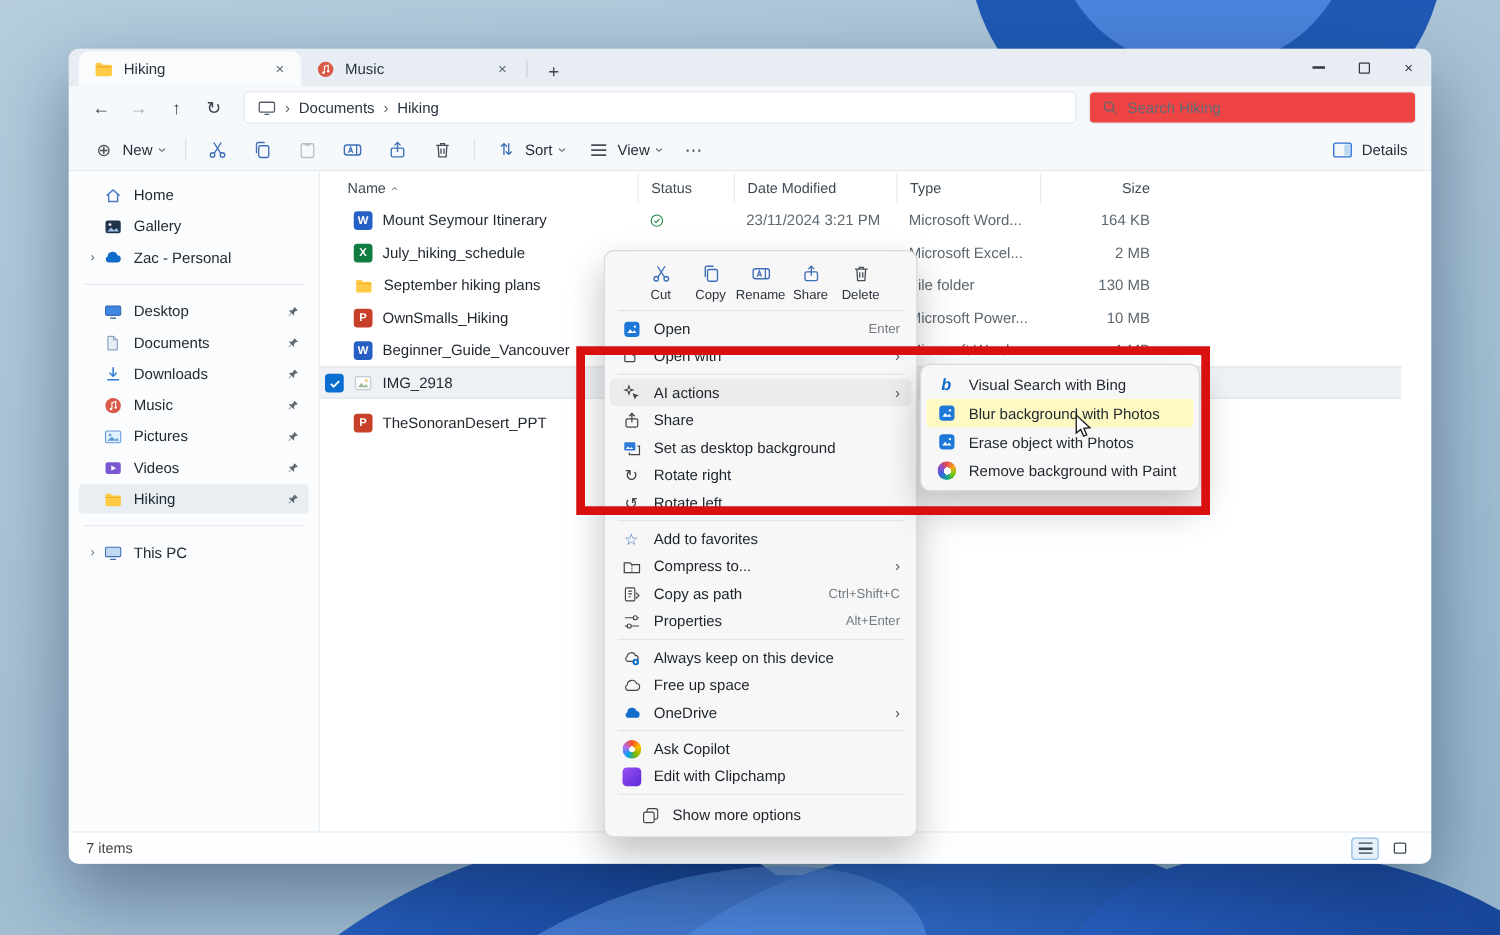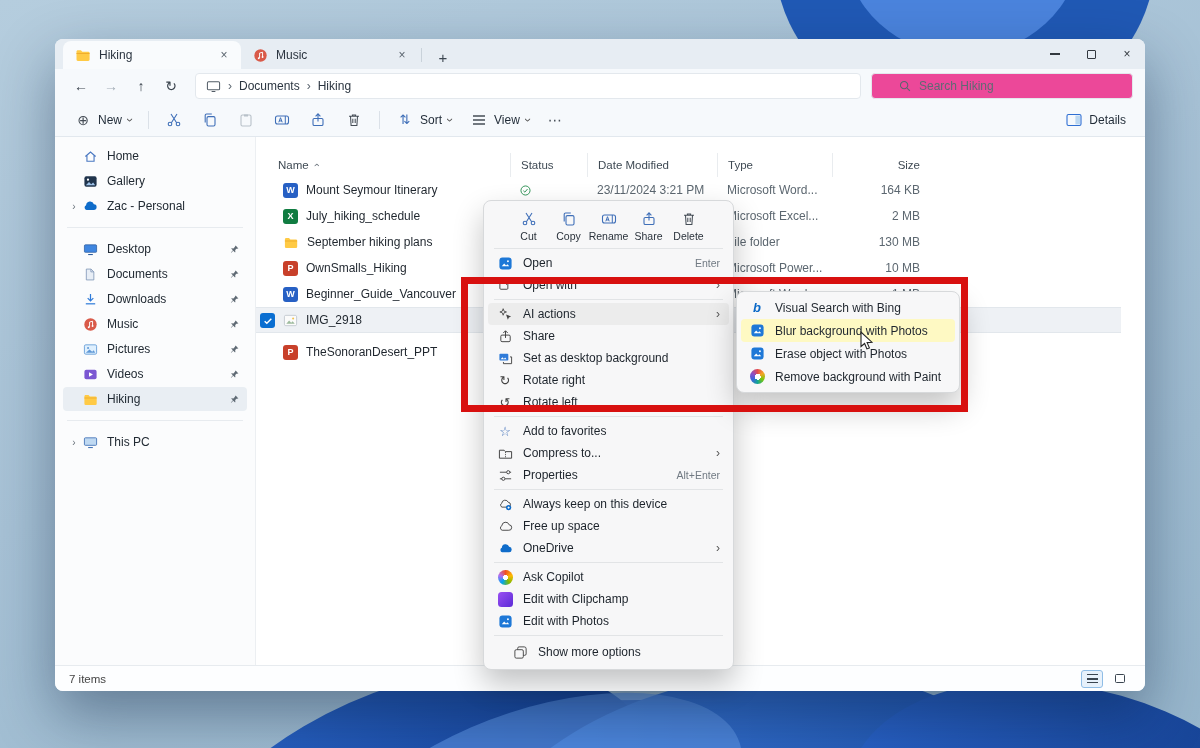--- a/index.html
+++ b/index.html
@@ -32,21 +32,21 @@
   .wc{width:36px;height:30px;display:flex;align-items:center;justify-content:center;color:#33393f}
   .wc .minbar{width:10px;height:1.4px;background:#33393f}
   .wc .maxbox{width:9px;height:9px;border:1.2px solid #33393f;border-radius:1px}
 
   .addrbar{height:34px;display:flex;align-items:center;padding:0 12px;background:#f6f9fc;gap:2px}
   .navbtn{width:28px;height:26px;display:flex;align-items:center;justify-content:center;font-size:14px;color:#39424c;border-radius:4px}
   .navbtn.disabled{color:#a3adb6}
   .addrbox{flex:1;height:26px;margin:0 8px;background:#fff;border:1px solid #e3e8ed;border-radius:4px;
            display:flex;align-items:center;gap:7px;padding:0 10px;color:#2b3540}
   .crumbchev{color:#5c6670;font-size:12px}
-  .searchbox{width:262px;height:26px;background:#ec4899;border:1px solid #e3e8ed;border-radius:4px;display:flex;align-items:center;padding:0 26px;gap:7px}
+  .searchbox{width:262px;height:26px;background:#ef4444;border:1px solid #e3e8ed;border-radius:4px;display:flex;align-items:center;padding:0 9px;gap:7px}
   .searchbox input{border:none;outline:none;background:transparent;font-family:inherit;font-size:12px;color:#333;width:100%}
   .searchbox input::placeholder{color:#5f6a74}
 
   .toolbar{height:34px;display:flex;align-items:center;background:#f6f9fc;border-bottom:1px solid #e2e8ee;padding:0 10px}
   .tbtn{display:flex;align-items:center;gap:6px;height:28px;padding:0 9px;border-radius:4px;color:#1f2a36;font-size:12px}
   .tico{display:flex;align-items:center;justify-content:center;width:18px;height:18px;color:#3f6fb8}
   .tico.dark{color:#454d56}.tico.dis{color:#b8c1c9}
   .vsep{width:1px;height:18px;background:#dbe1e8;margin:0 7px}
   .chev{font-size:12px;color:#555;line-height:1}
   .rot90{display:inline-block;transform:rotate(90deg)}
@@ -59,21 +59,21 @@
   .sitem{height:24px;display:flex;align-items:center;margin:1px 8px;padding:0 6px 0 4px;border-radius:4px;position:relative}
   .sitem .sexp{width:14px;text-align:center;color:#6a737c;font-size:10px}
   .sitem .sic{width:18px;display:flex;justify-content:center;margin-right:8px}
   .sitem .slabel{flex:1;font-size:12px;color:#222b34}
   .sitem.sel{background:#e9eef3}
   .spin{width:14px;display:flex;justify-content:center;color:#5f6a74}
   .sidesep{height:1px;background:#e7ebef;margin:9px 12px}
 
   
   .filearea{flex:1;border-left:1px solid #eceff2;position:relative;background:#fff}
-  .fhead{display:flex;align-items:center;height:24px;margin-top:16px;color:#3f4a54;font-size:11.5px}
+  .fhead{display:flex;align-items:center;height:24px;margin-top:2px;color:#3f4a54;font-size:11.5px}
   .fh{display:flex;align-items:center;gap:6px;height:100%;padding-left:10px}
   .fh+.fh{border-left:1px solid #e9ecef}
   .c-name{width:254px;padding-left:22px}
   .c-status{width:77px}
   .c-date{width:130px}
   .c-type{width:115px}
   .c-size{width:100px;justify-content:flex-end;padding-right:12px}
   .frow{display:flex;align-items:center;height:26px;position:relative;font-size:12px}
   .frow .cell{display:flex;align-items:center;height:100%}
   .frow .nm{width:254px;padding-left:27px;gap:8px;color:#1f262e}
@@ -699,20 +699,31 @@
           <path d="M1.5 4.5h5l1.4 1.5h6.6v7h-13z" fill="none" stroke="#444" stroke-width="1.05"></path>
           <path d="M8 6.5v1.1M8 8.7v1.1M8 10.9V12" stroke="#444" stroke-width="1"></path>
         </svg>
       </span>
     <span class="mlabel">Compress to...</span>
     <span class="mchev">›</span>
   </div>
   <div class="mitem">
     <span class="mi">
         <svg width="15" height="15" viewBox="0 0 16 16">
+          <rect x="2.5" y="2.5" width="8" height="11" rx="1" fill="none" stroke="#444" stroke-width="1"></rect>
+          <path d="M5 5.2h3M5 7.6h3M5 10h2" stroke="#444" stroke-width="1"></path>
+          <path d="M11.5 6.5 14 9l-2.5 2.5" fill="none" stroke="#444" stroke-width="1"></path>
+        </svg>
+      </span>
+    <span class="mlabel">Copy as path</span>
+    <span class="msc">Ctrl+Shift+C</span>
+  </div>
+  <div class="mitem">
+    <span class="mi">
+        <svg width="15" height="15" viewBox="0 0 16 16">
           <path d="M2 4.5h7M12.8 4.5H14M2 11.5h2.2M7.6 11.5H14" stroke="#444" stroke-width="1"></path>
           <circle cx="10.9" cy="4.5" r="1.7" fill="none" stroke="#444" stroke-width="1"></circle>
           <circle cx="5.7" cy="11.5" r="1.7" fill="none" stroke="#444" stroke-width="1"></circle>
         </svg>
       </span>
     <span class="mlabel">Properties</span>
     <span class="msc">Alt+Enter</span>
   </div>
   <div class="menusep"></div>
 
@@ -749,30 +760,20 @@
     <span class="mi">
         <span class="chip copilot"></span>
       </span>
     <span class="mlabel">Ask Copilot</span>
   </div>
   <div class="mitem">
     <span class="mi">
         <span class="chip clipchamp"></span>
       </span>
     <span class="mlabel">Edit with Clipchamp</span>
-  </div>
-  <div class="mitem">
-    <span class="mi">
-        <svg width="15" height="15" viewBox="0 0 16 16">
-          <rect x="1.5" y="1.5" width="13" height="13" rx="3.2" fill="#1e78d7"></rect>
-          <path d="M4 11l2.6-3.1 2 2.3 1.4-1.5 2 2.3z" fill="#fff"></path>
-          <circle cx="10.6" cy="5.6" r="1" fill="#fff"></circle>
-        </svg>
-      </span>
-    <span class="mlabel">Edit with Photos</span>
   </div>
   <div class="menusep"></div>
   <div class="mitem showmore" style="padding-left:24px">
     <span class="mi">
         <svg width="15" height="15" viewBox="0 0 16 16">
           <rect x="2" y="5" width="9" height="9" rx="1.5" fill="none" stroke="#444" stroke-width="1"></rect>
           <path d="M5 5V3.5A1.5 1.5 0 0 1 6.5 2H12a2 2 0 0 1 2 2v5.5a1.5 1.5 0 0 1-1.5 1.5H11" fill="none" stroke="#444" stroke-width="1"></path>
         </svg>
       </span>
     <span class="mlabel">Show more options</span>

